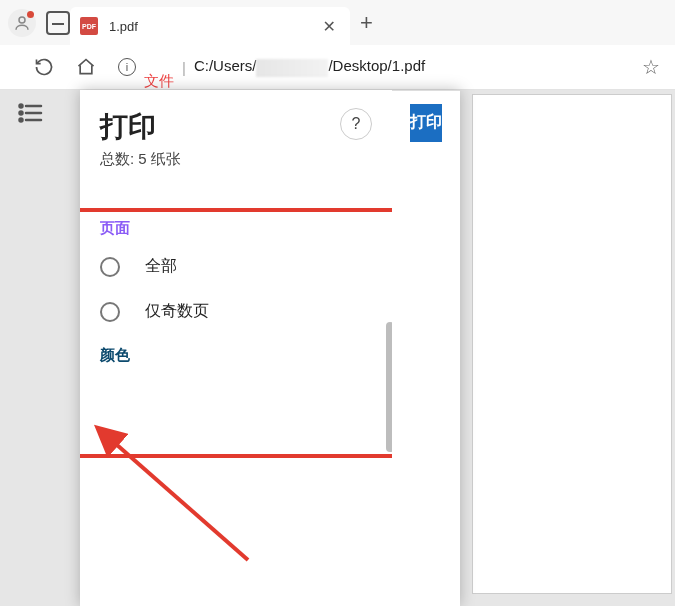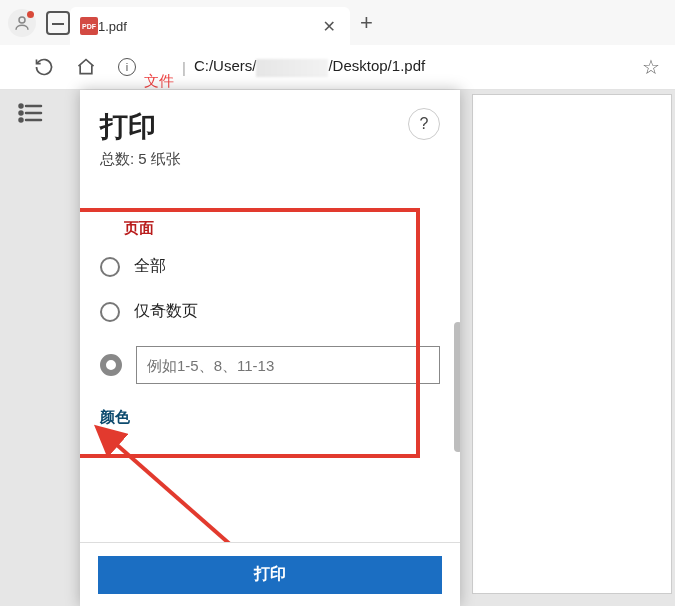--- a/index.html
+++ b/index.html
@@ -47,21 +47,21 @@
   .tab {
     background:#fff;
     height:38px;
     margin-top:7px;
     border-top-left-radius:6px;
     border-top-right-radius:6px;
     display:flex;
     align-items:center;
     padding:0 10px;
     width:280px;
-    gap:0;
+    gap:11px;
     font-size:13px;
     color:#333;
   }
   .pdf-favicon {
     width:18px; height:18px; background:#d34a42; border-radius:2px;
     display:flex; align-items:center; justify-content:center;
     color:#fff; font-size:7px; font-weight:bold;
   }
   .tab-label { flex:1; }
   .tab-close { font-size:16px; color:#555; padding:0 4px; }
@@ -126,45 +126,45 @@
   
   .panel-wrap {
     position:absolute;
     left:80px;
     top:0;
     width:380px;
     bottom:0;
     background:#fff;
     box-shadow:0 0 14px rgba(0,0,0,.25);
     display:flex;
-    flex-direction:column;
+    flex-direction:row;
   }
   .panel-body {
     flex:1;
     padding:18px 20px 0 20px;
     position:relative;
     overflow:hidden;
   }
   .panel-title { font-size:28px; font-weight:600; color:#222; }
   .panel-sub { font-size:15px; color:#444; margin-top:4px; }
   .help-btn {
     position:absolute; top:18px; right:20px;
     width:32px;height:32px;border:1px solid #ccc;border-radius:50%;
     display:flex;align-items:center;justify-content:center;
     font-size:16px;color:#444;
   }
   .gap { height:50px; }
   .section {
     position:relative;
   }
-  .section-label { font-size:15px; font-weight:600; color:#b91c1c; margin-bottom:18px;margin-left:24px; }
+  .section-label { font-size:15px; font-weight:600; color:#8b5cf6; margin-bottom:18px; }
   .radio-row {
     display:flex;
     align-items:center;
-    gap:14px;
+    gap:25px;
     margin-bottom:24px;
     font-size:16px;
     color:#222;
   }
   .radio {
     width:20px;height:20px;border:2px solid #777;border-radius:50%;
     flex:none;
     display:flex;align-items:center;justify-content:center;
   }
   .radio.selected {
@@ -302,24 +302,20 @@
         <div class="section-label">页面</div>
 
         <div class="radio-row">
           <span class="radio"></span>
           <span>全部</span>
         </div>
         <div class="radio-row">
           <span class="radio"></span>
           <span>仅奇数页</span>
         </div>
-        <div class="radio-row">
-          <span class="radio selected"></span>
-          <input class="custom-input" placeholder="例如1-5、8、11-13" style="">
-        </div>
       </div>
 
       <div class="section-color">颜色</div>
 
       <div class="scrollbar-stub"></div>
 
       <div class="highlight-box" style="left:-6px; top:118px; width:346px; height:250px;"></div>
       <svg class="arrow-svg" style="left:8px; top:330px;" width="180" height="150">
         <defs>
           <marker id="ah" markerWidth="8" markerHeight="8" refX="6" refY="4" orient="auto">

